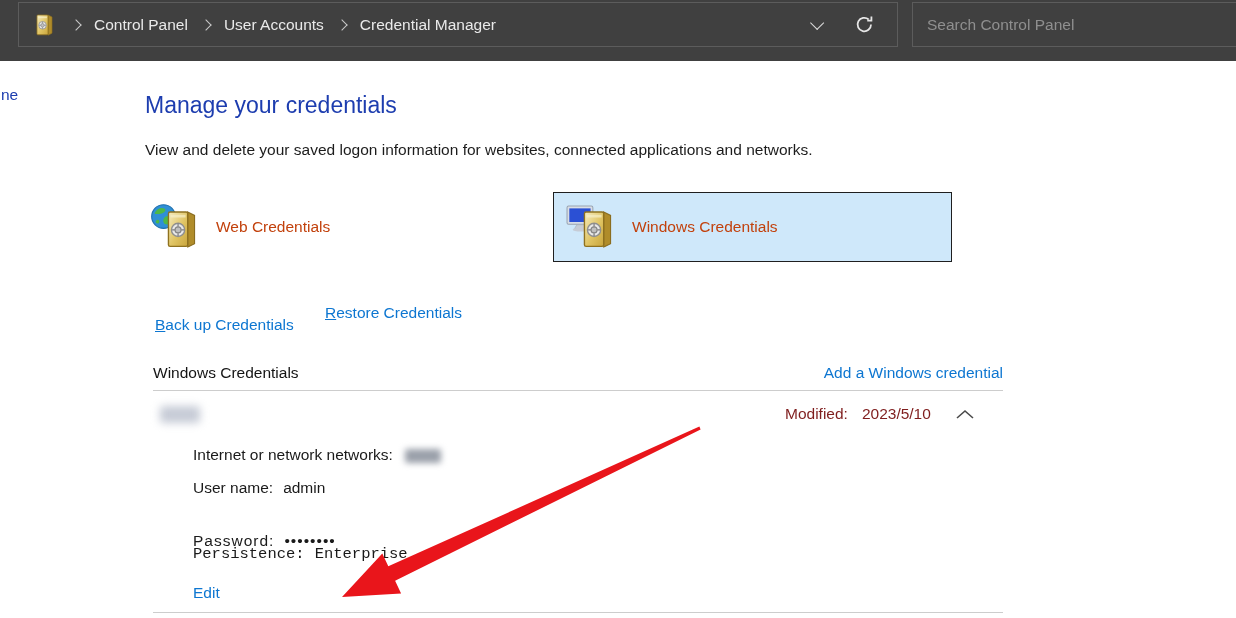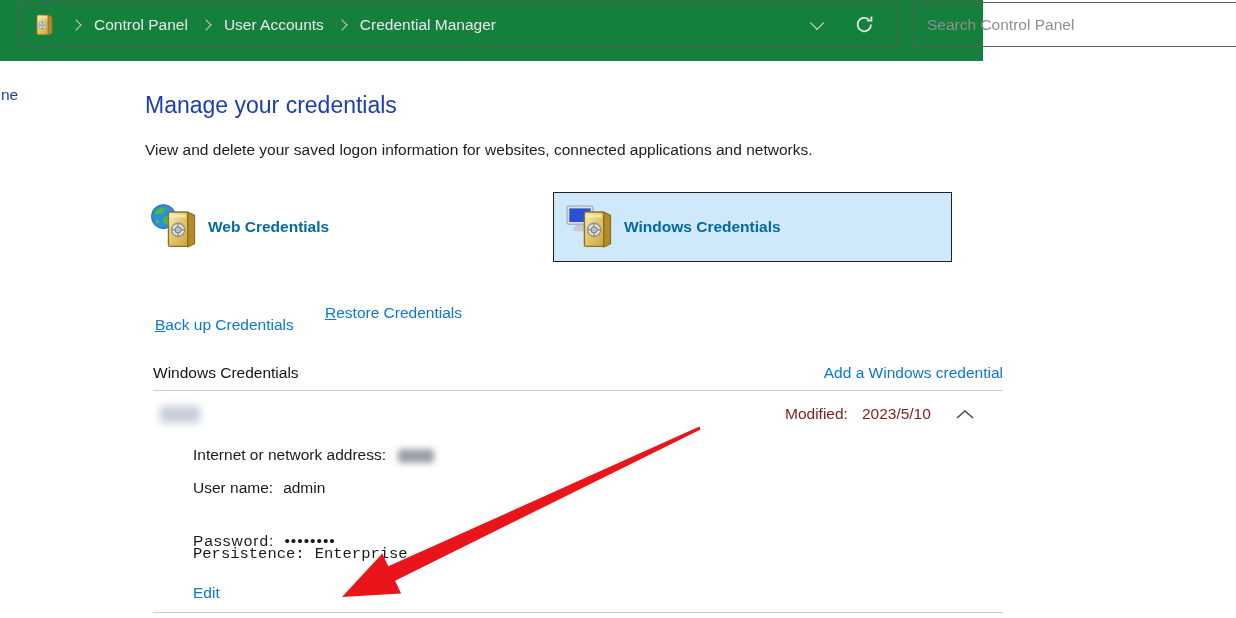--- a/index.html
+++ b/index.html
@@ -1,21 +1,21 @@
 <!DOCTYPE html>
 <html><head>
 <meta charset="utf-8">
 <style>
   html,body{margin:0;padding:0;}
   body{
     position:relative;width:1236px;height:618px;background:#ffffff;
     font-family:"Liberation Sans", sans-serif;overflow:hidden;
   }
   
-  .topbar{position:absolute;left:0;top:0;width:983px;height:61px;background:#15803d;}
+  .topbar{position:absolute;left:0;top:0;width:1236px;height:61px;background:#404040;}
   .addrbox{
     position:absolute;left:18px;top:2px;width:880px;height:45px;box-sizing:border-box;
     border:1px solid #5c5c5c;display:flex;align-items:center;padding:0 16px;
   }
   .crumb{color:#e9e9e9;font-size:15.5px;text-decoration:none;cursor:default;white-space:nowrap;}
   .chev-sep{
     display:inline-block;width:7px;height:7px;border:solid #c9c9c9;border-width:0 1.5px 1.5px 0;
     transform:rotate(-45deg);margin:0 14px;flex:0 0 auto;
   }
   .appicon{display:flex;align-items:center;margin-right:4px;}
@@ -41,21 +41,21 @@
   .tab{display:flex;align-items:center;}
   .tab-web{position:absolute;left:150px;top:192px;width:280px;height:70px;}
   .tab-win{
     position:absolute;left:553px;top:192px;width:399px;height:70px;box-sizing:border-box;
     background:#cfe8fa;border:1.5px solid #1f1f1f;padding-left:12px;
   }
   .iconstack{position:relative;width:58px;height:58px;flex:0 0 auto;}
   .ic-globe{position:absolute;left:0;top:5px;width:27px;height:27px;}
   .ic-monitor{position:absolute;left:0;top:7px;width:31px;height:27px;}
   .ic-safe-big{position:absolute;left:15px;top:9px;width:33px;height:43px;}
-  .tab-label{font-weight:bold;font-size:15.5px;color:#0369a1;margin-left:0;white-space:nowrap;}
+  .tab-label{font-weight:normal;font-size:15.5px;color:#c2410c;margin-left:8px;white-space:nowrap;}
   .backup-link{position:absolute;left:155px;top:308px;margin-top:8px;}
   .restore-link{position:absolute;left:325px;top:304px;}
   .link{color:#0d76d1;font-size:15.5px;text-decoration:none;cursor:pointer;white-space:nowrap;}
   .section-title{position:absolute;left:153px;top:364px;font-size:15.5px;color:#141414;}
   .add-link{position:absolute;right:233px;top:364px;}
   .divider{position:absolute;left:153px;width:850px;height:1px;background:#cdcdcd;}
   .divider-1{top:390px;}
   .divider-2{top:612px;}
   .name-blur{
     position:absolute;left:160px;top:406px;width:40px;height:17px;background:#c6cbd6;
@@ -183,21 +183,21 @@
   <span class="mod-label">Modified:</span>
   <span>2023/5/10</span>
   <span class="collapse-chev">
     <svg width="20" height="11" viewBox="0 0 20 11">
       <polyline points="2,9 10,2 18,9" fill="none" stroke="#4a4a4a" stroke-width="1.6"></polyline>
     </svg>
   </span>
 </div>
 
 <div class="field-row f-0">
-  <span>Internet or network address:</span>
+  <span>Internet or network networks:</span>
   <span class="val-blur"></span>
 </div>
 <div class="field-row f-1">
   <span>User name:</span>
   <span class="fval">admin</span>
 </div>
 <div class="field-row f-2">
   <span>Password:</span>
   <span class="fval">••••••••</span>
 </div>

